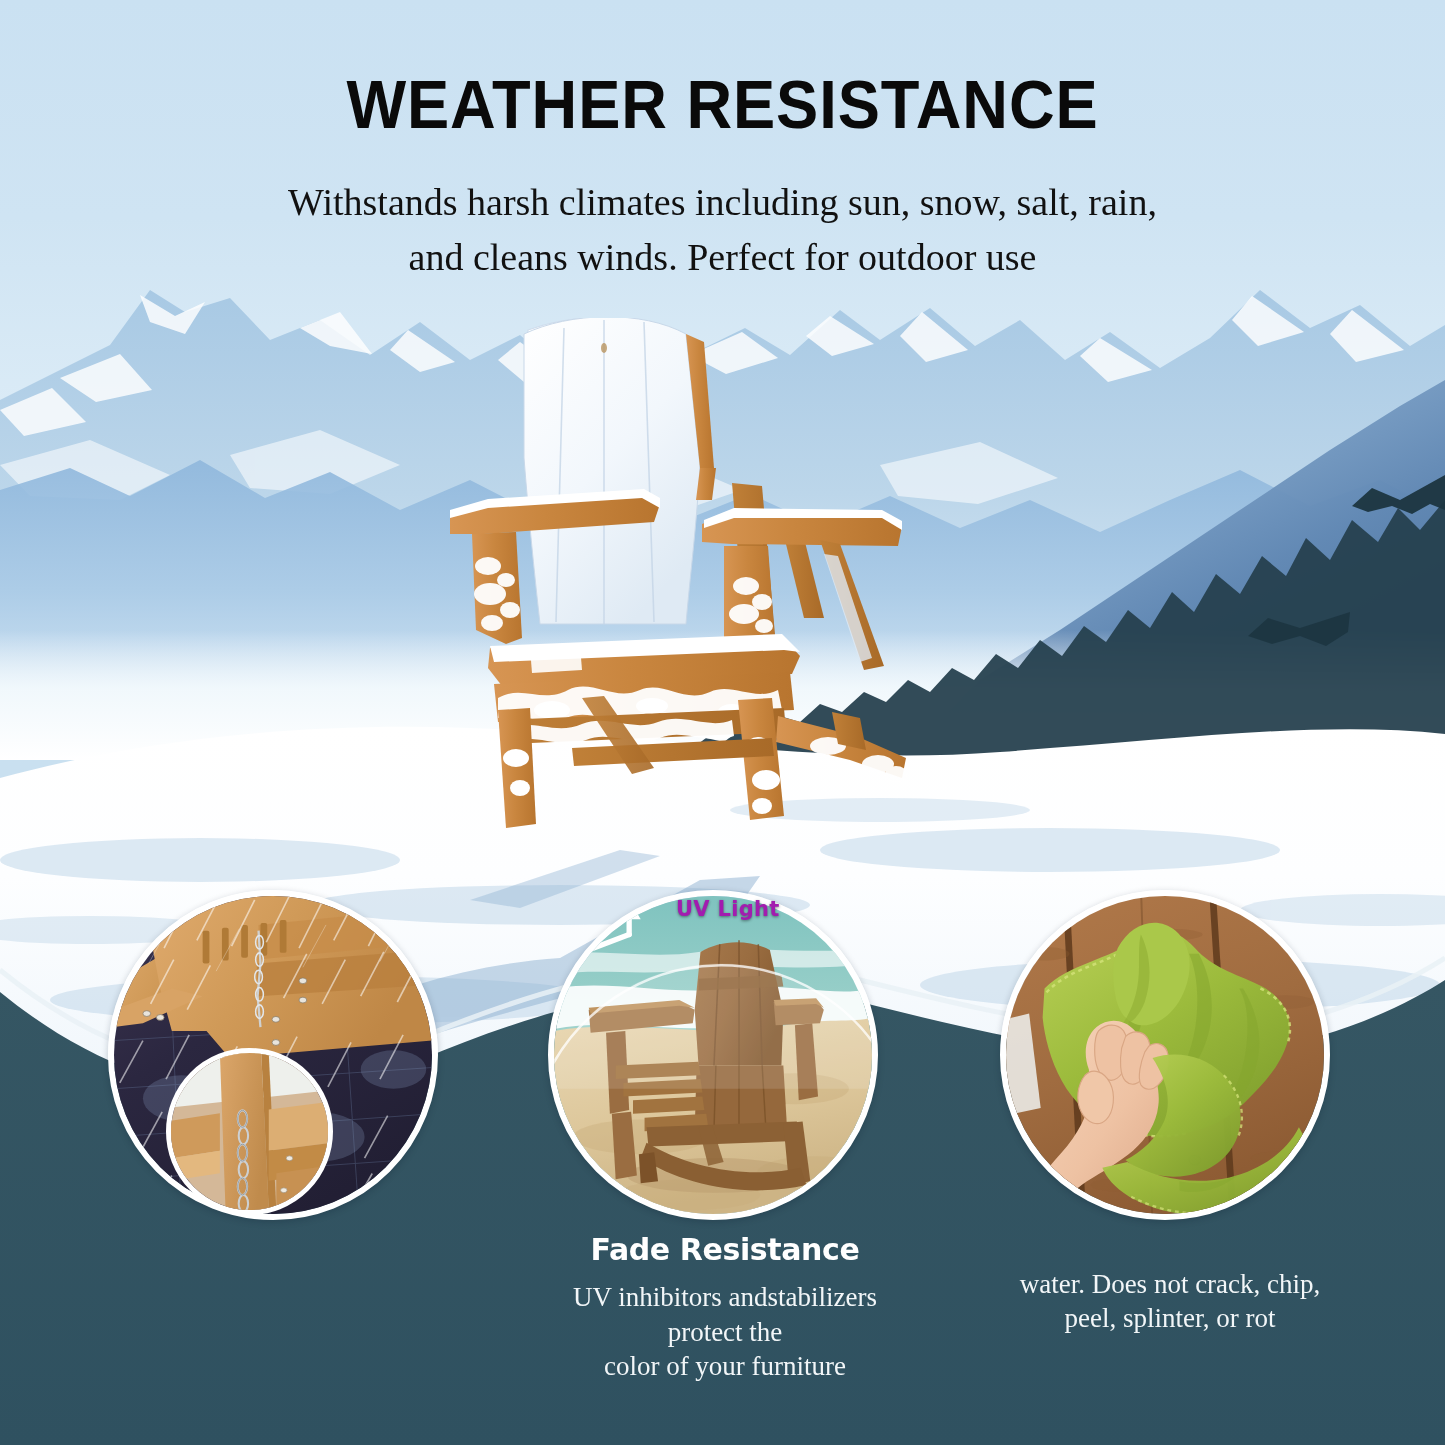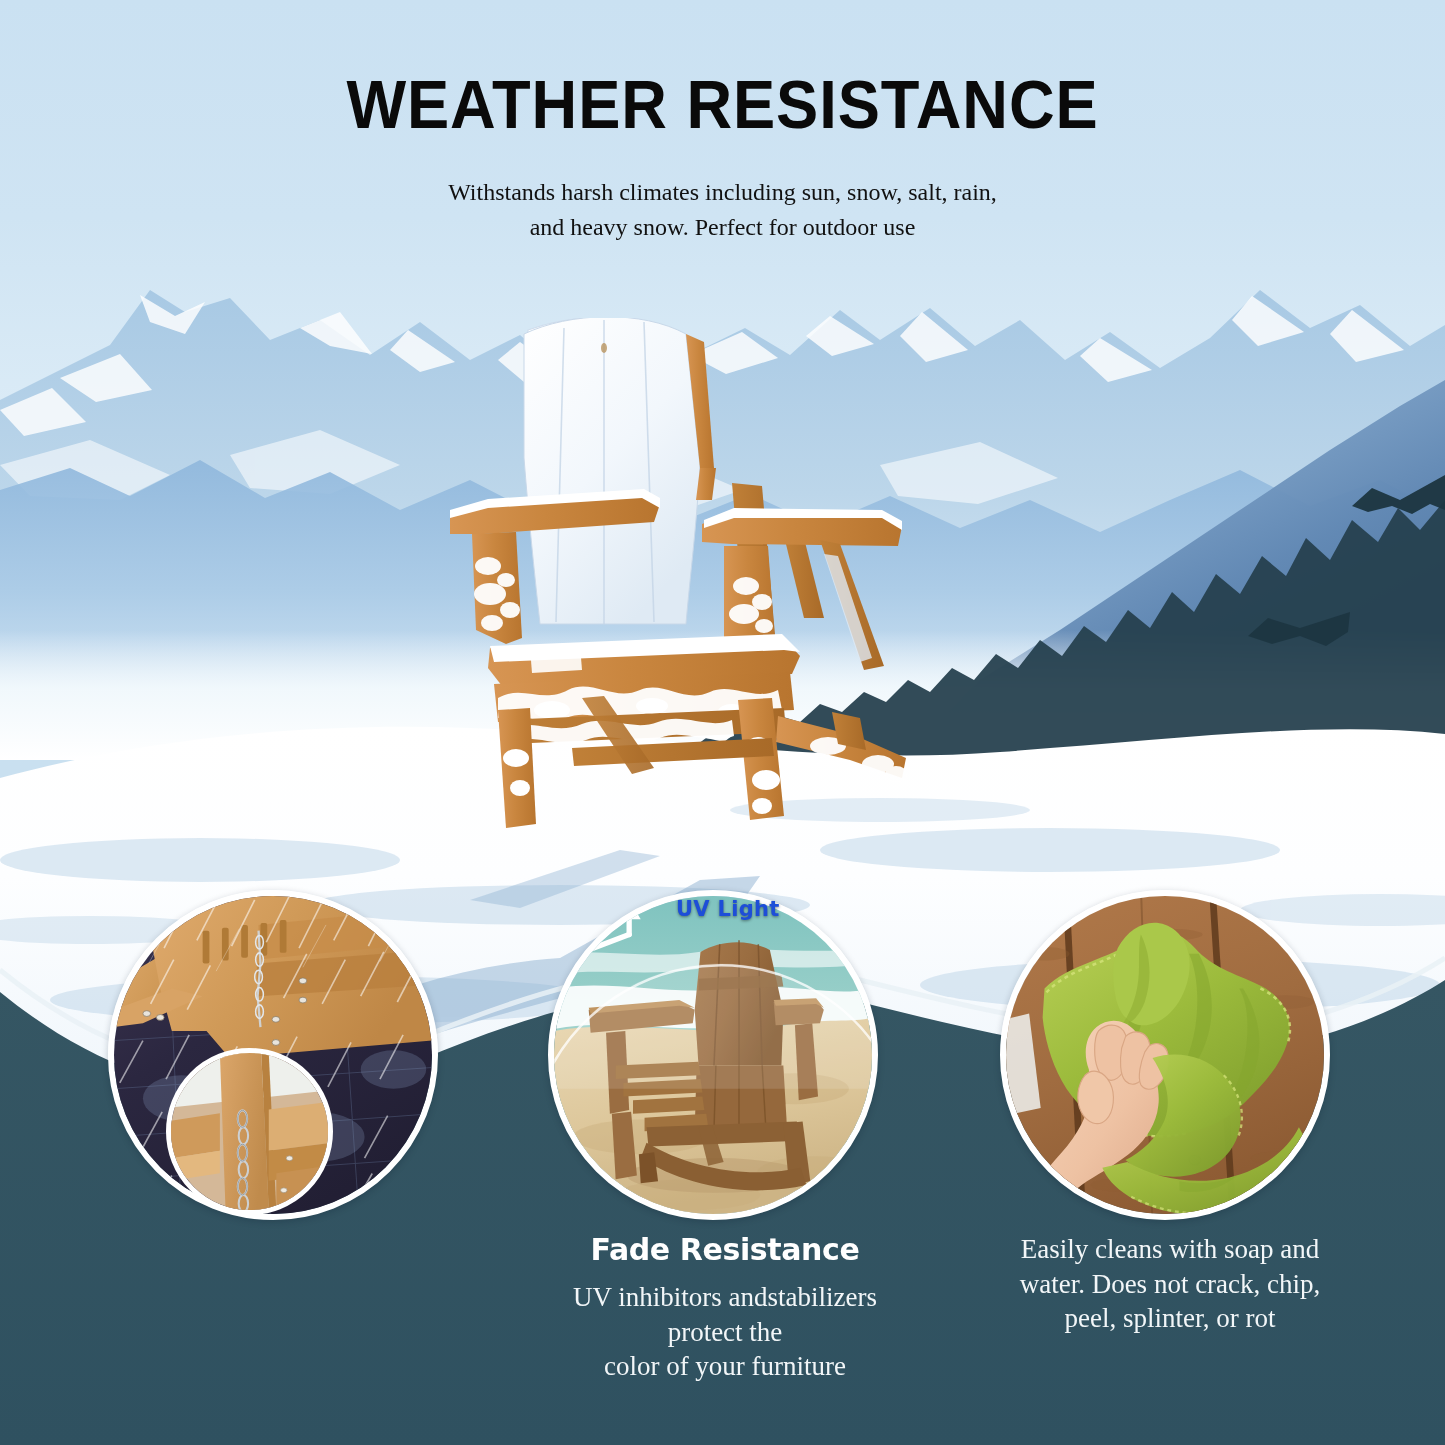--- a/index.html
+++ b/index.html
@@ -45,21 +45,21 @@
     font-size:68px;
     letter-spacing:1px;
     color:#0a0a0a;
     transform:scaleX(0.93);
     line-height:1;
   }
   .subtitle {
     position:absolute; left:0; top:175px; width:1445px;
     text-align:center;
     font-family:"Liberation Serif", serif;
-    font-size:24px;
+    font-size:38px;
     line-height:1.45;
     color:#111;
   }
 
   
   .circle {
     position:absolute;
     width:330px; height:330px;
     border-radius:50%;
     border:6px solid #ffffff;
@@ -91,21 +91,21 @@
     font-family:"Liberation Serif", serif;
     font-size:27px; line-height:1.28; color:#f2f6f8;
   }
   .cap1 { left:70px;  top:1232px; }
   .cap2 { left:525px; top:1232px; }
   .cap3 { left:970px; top:1232px; }
 
   .uvlabel {
     position:absolute; left:676px; top:897px;
     font-family:"DejaVu Sans", sans-serif;
-    font-size:21px; font-weight:bold; color:#1d4ed8;
+    font-size:21px; font-weight:bold; color:#a21caf;
     text-shadow:0 1px 3px rgba(0,0,0,.45);
     z-index:7; letter-spacing:.3px;
   }
 </style>
 </head>
 <body>
 
 <div id="stage">
 
   <div class="sky"></div>
@@ -339,21 +339,21 @@
       <ellipse cx="396" cy="428" rx="18" ry="9"></ellipse>
       <ellipse cx="446" cy="446" rx="16" ry="9"></ellipse>
       <ellipse cx="464" cy="456" rx="11" ry="8"></ellipse>
     </g>
     <path fill="url(#woodDark)" d="M400,394 L428,400 L434,432 L406,426 Z"></path>
   </svg>
 
   <div class="title">WEATHER RESISTANCE</div>
   <div class="subtitle">
     <div>Withstands harsh climates including sun, snow, salt, rain,</div>
-    <div>and heavy snow. Perfect for outdoor use</div>
+    <div>and cleans winds. Perfect for outdoor use</div>
   </div>
 
   <svg class="wave-panel" viewBox="0 0 1445 505" preserveAspectRatio="none">
     <defs>
       <linearGradient id="gPanel" x1="0" y1="0" x2="0" y2="1">
         <stop offset="0%" stop-color="#355663"></stop>
         <stop offset="100%" stop-color="#2f5160"></stop>
       </linearGradient>
     </defs>
 
@@ -716,19 +716,19 @@
     <h3>Fade Resistance</h3>
     <p>
       <span>UV inhibitors andstabilizers</span><br>
       <span>protect the</span><br>
       <span>color of your furniture</span>
     </p>
   </div>
 
   <div class="cap cap3">
     <p>
-      <span>Easily cleans with soap and</span><br>
+      <br>
       <span>water. Does not crack, chip,</span><br>
       <span>peel, splinter, or rot</span>
     </p>
   </div>
 
 </div>
 
 </body></html>

